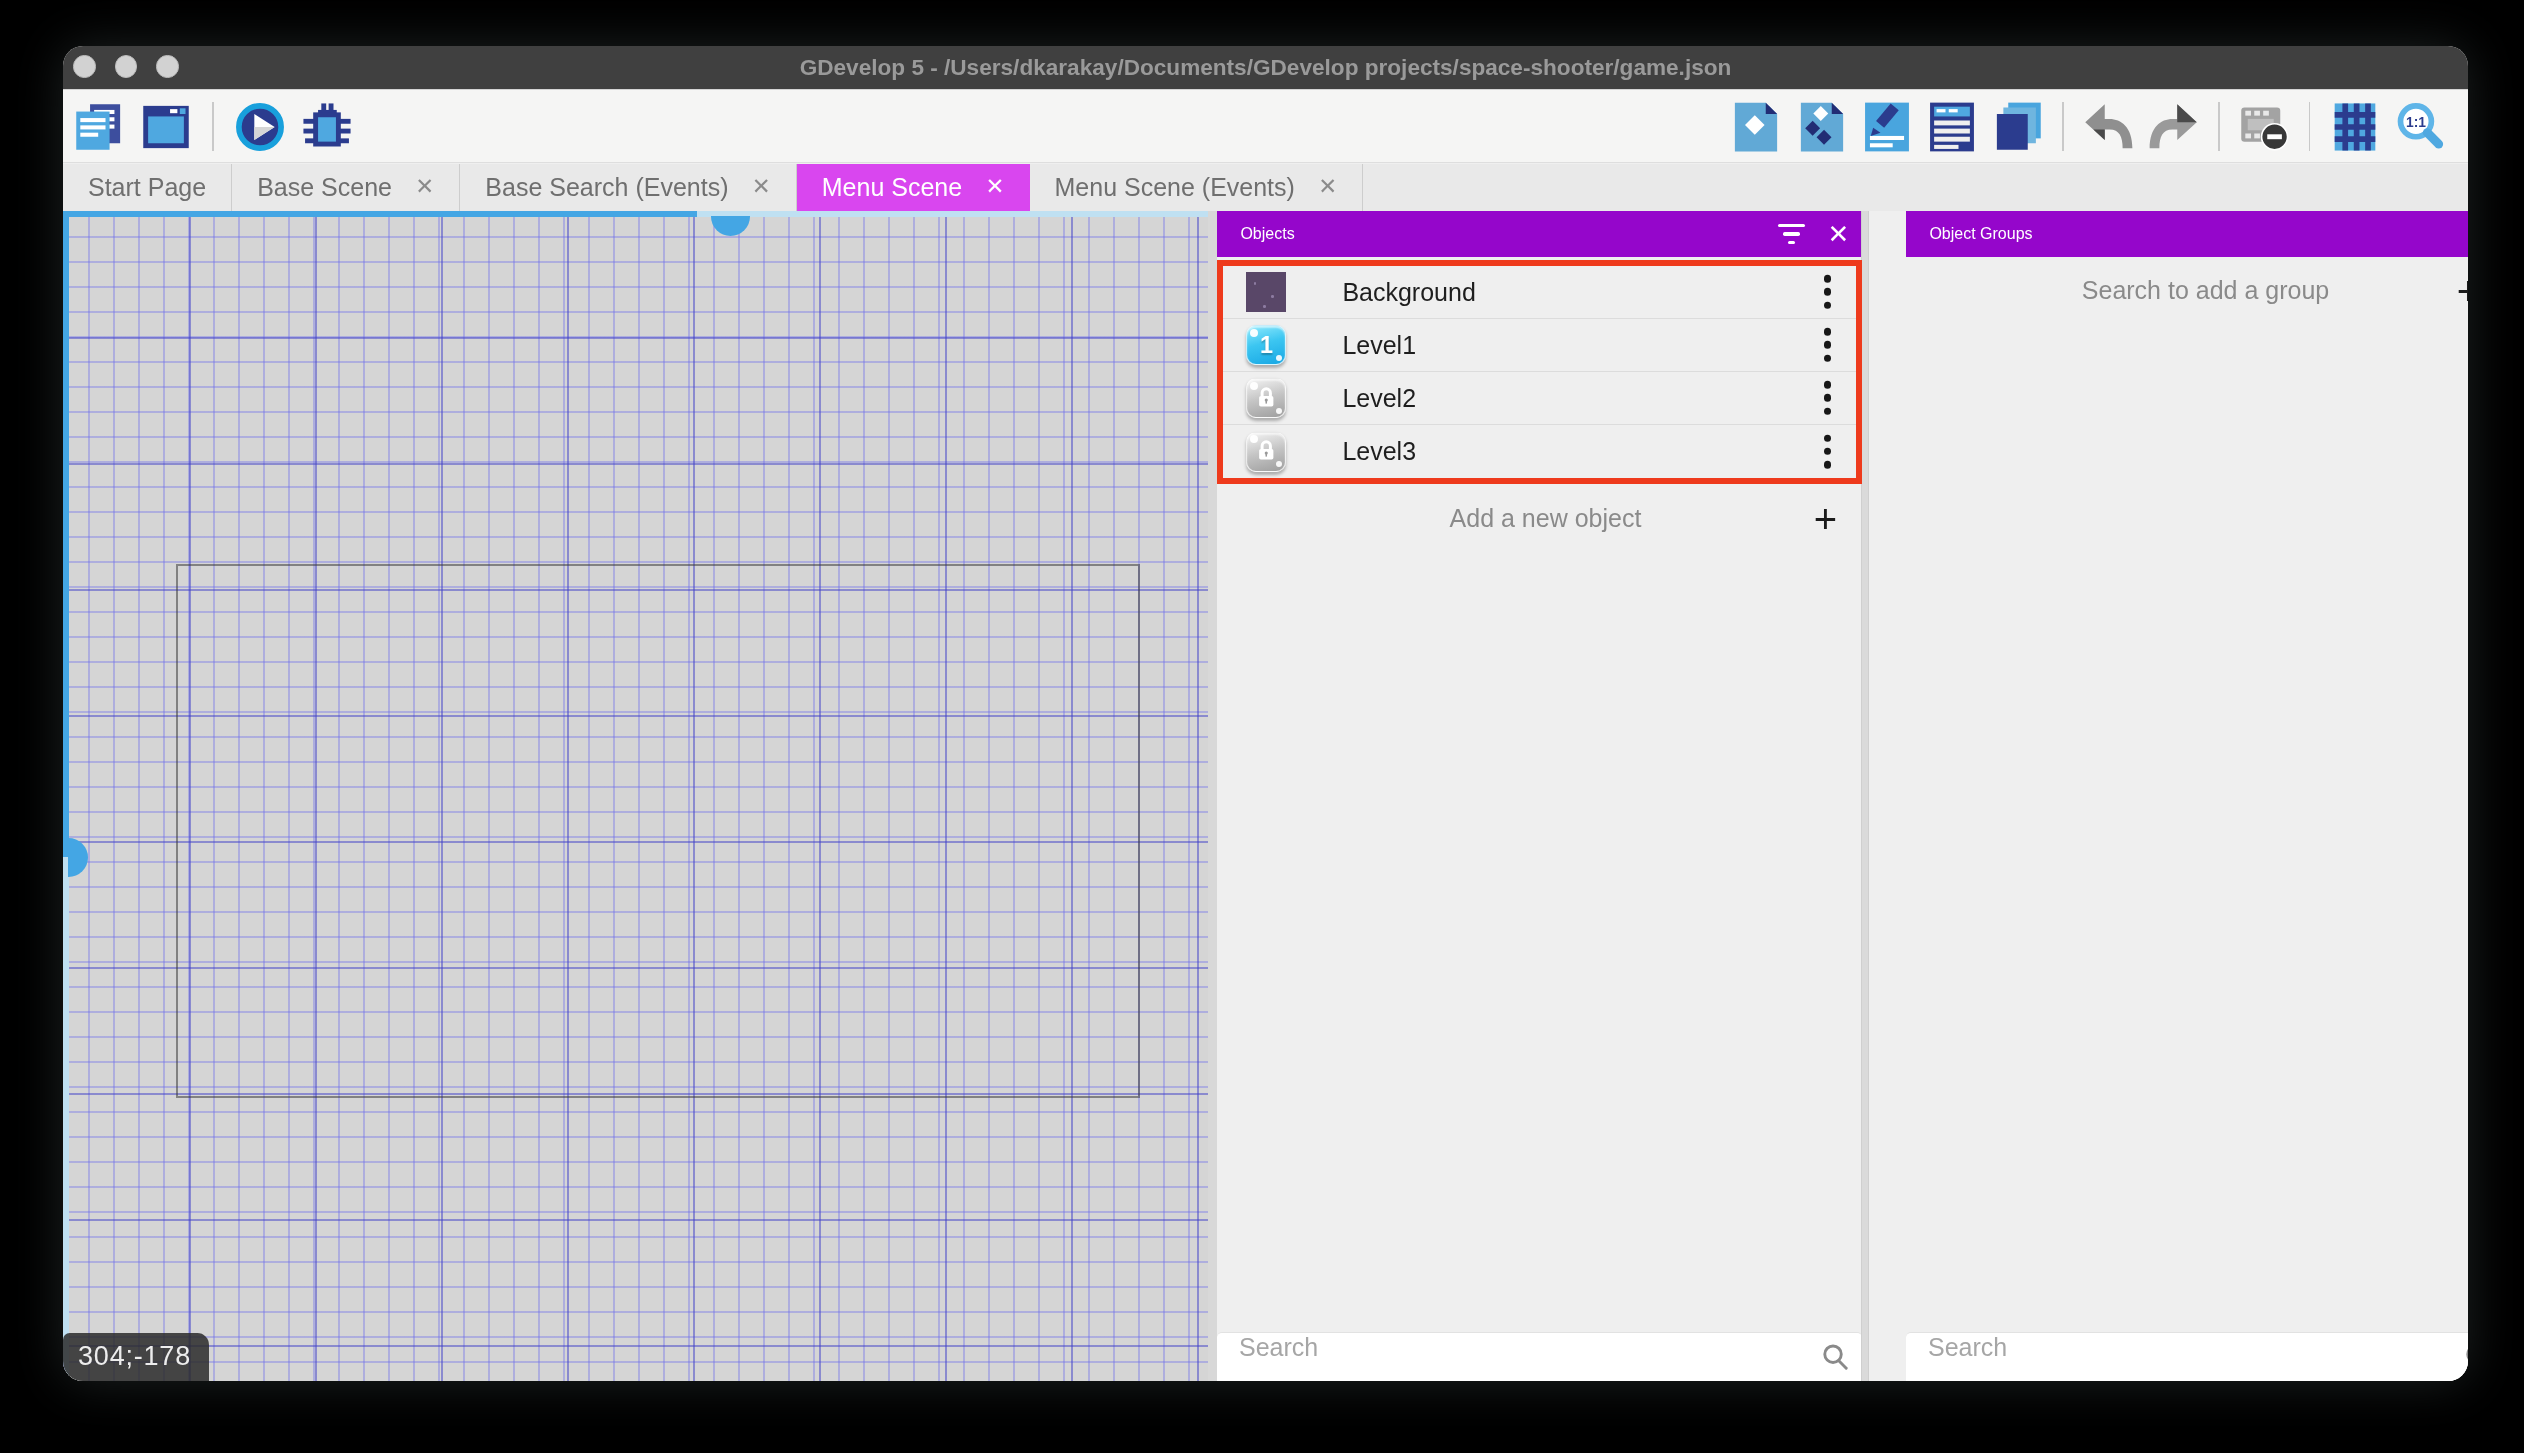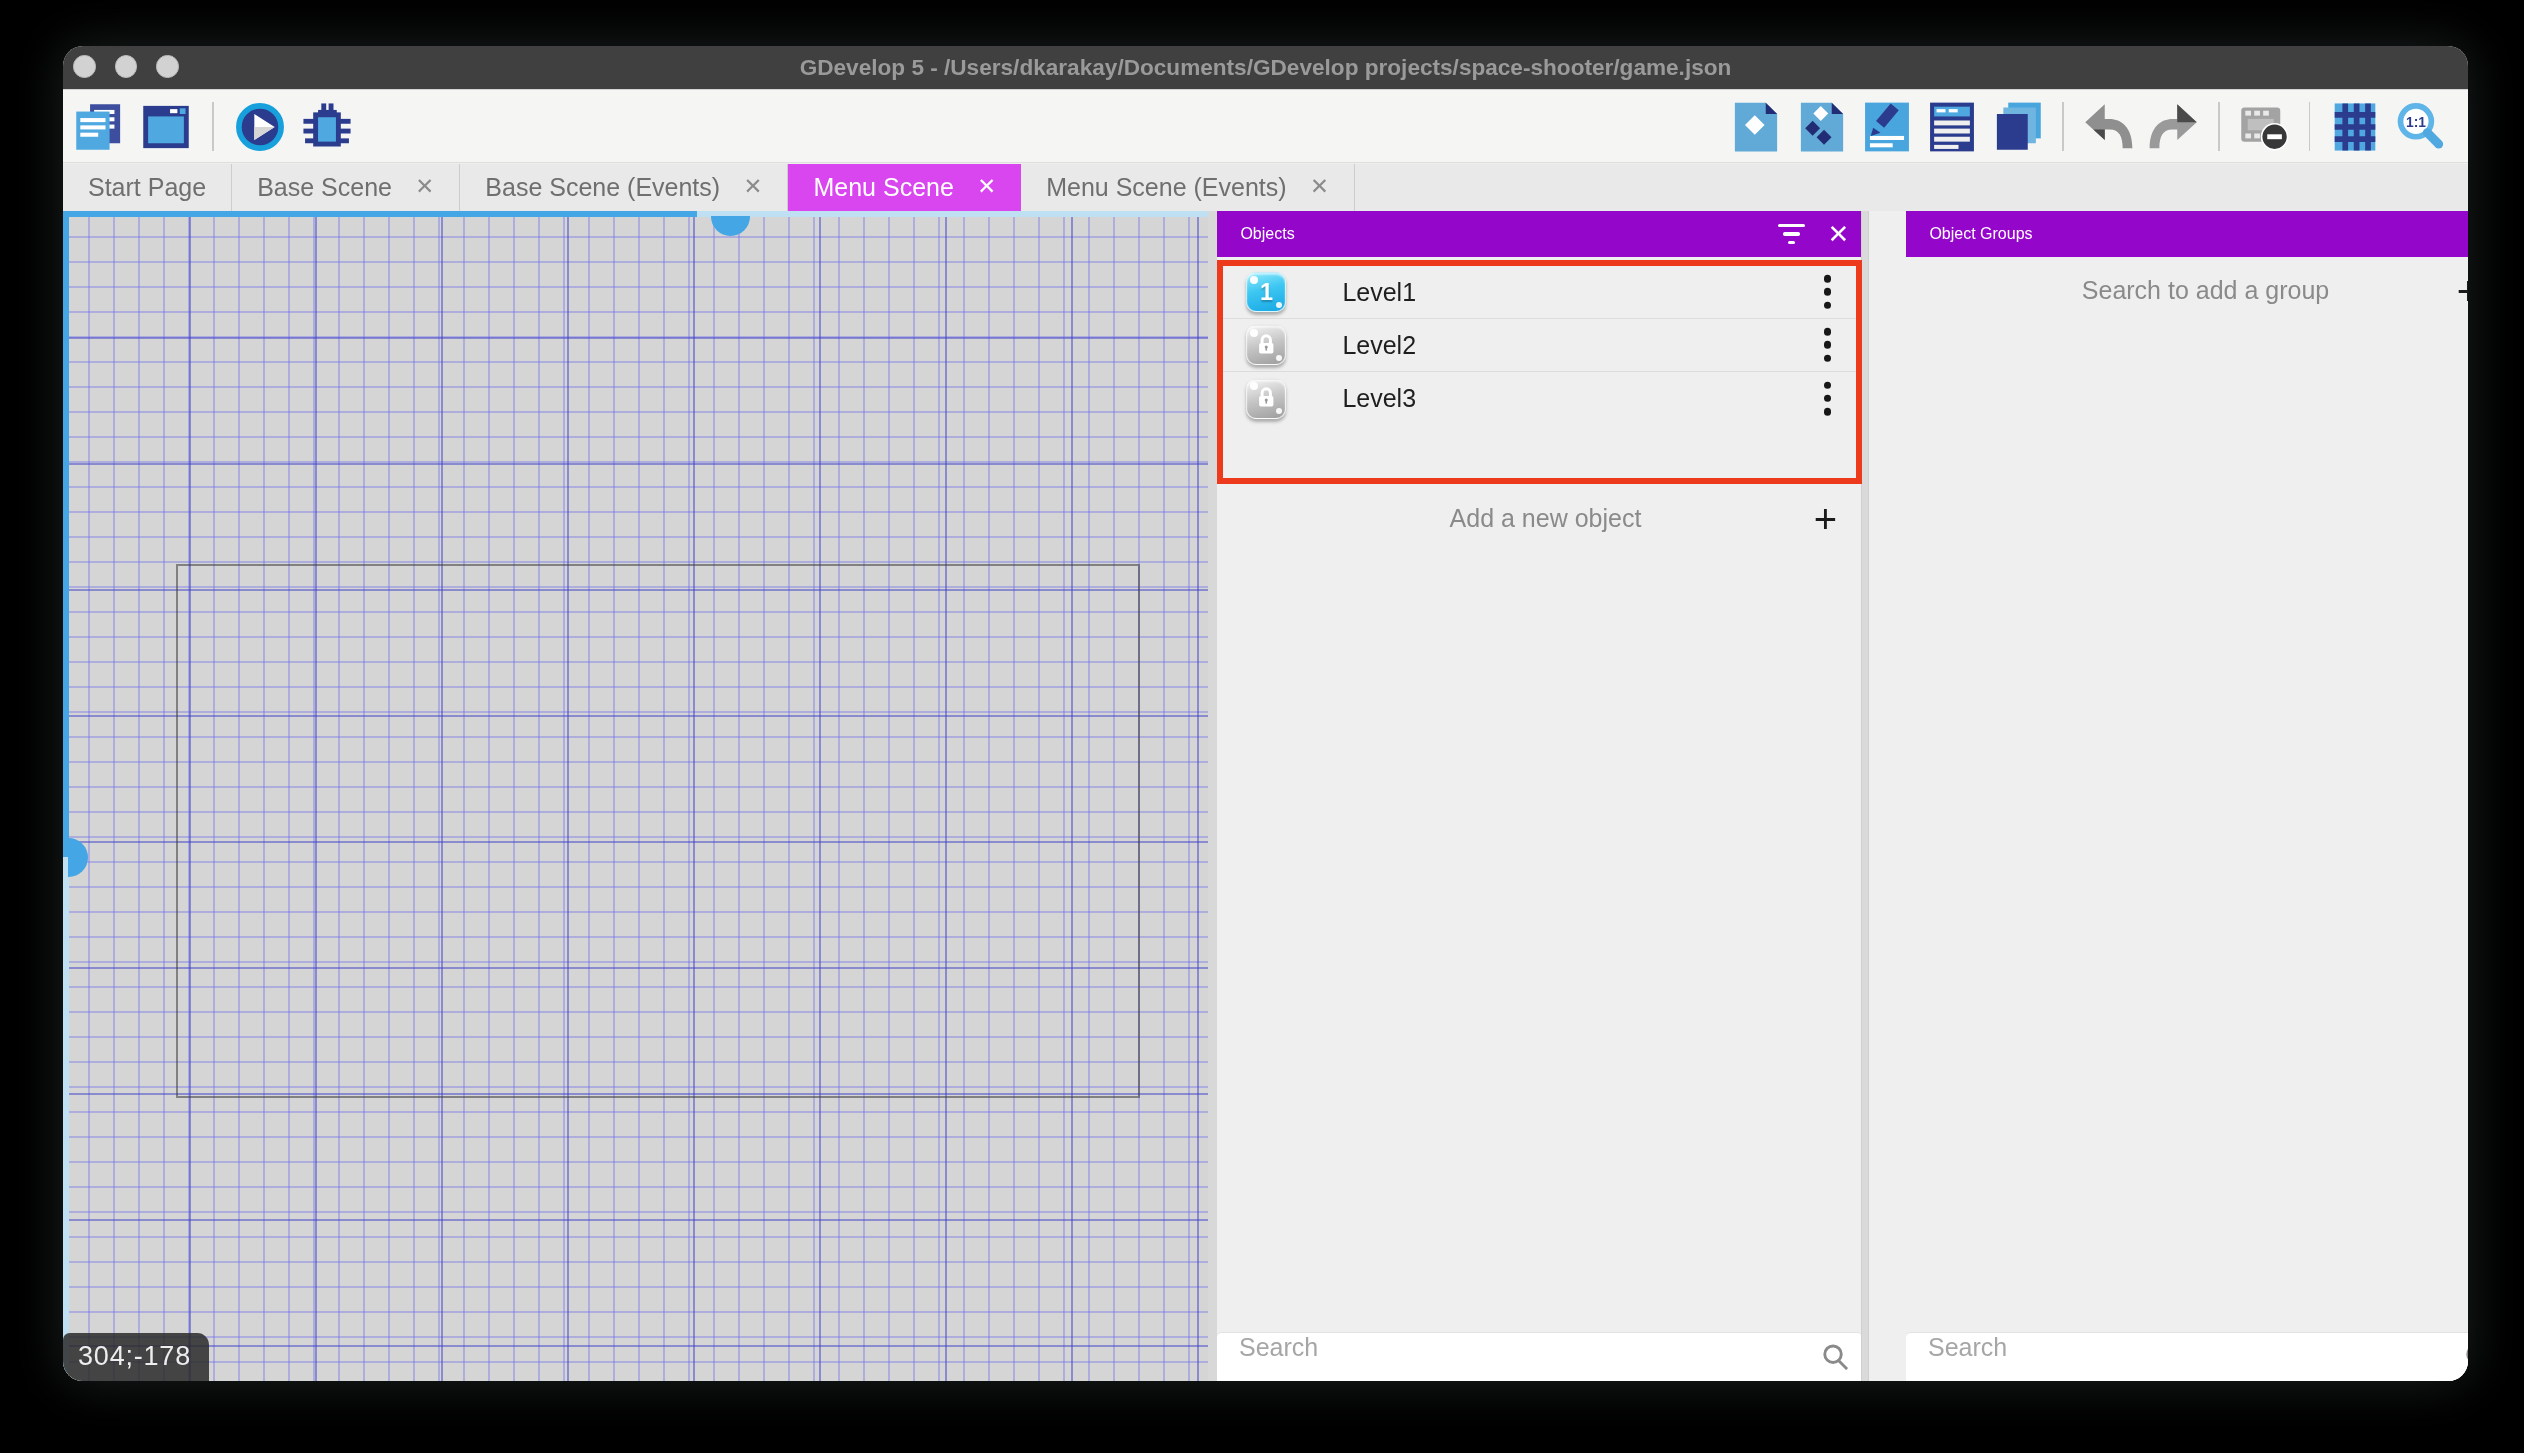--- a/index.html
+++ b/index.html
@@ -261,21 +261,21 @@
 
     <div class="tabbar">
       <div class="tab">
         <span>Start Page</span>
       </div>
       <div class="tab">
         <span>Base Scene</span>
         <span class="tclose">✕</span>
       </div>
       <div class="tab">
-        <span>Base Scene (Events)</span>
+        <span>Base Search (Events)</span>
         <span class="tclose">✕</span>
       </div>
       <div class="tab active">
         <span>Menu Scene</span>
         <span class="tclose">✕</span>
       </div>
       <div class="tab">
         <span>Menu Scene (Events)</span>
         <span class="tclose">✕</span>
       </div>
@@ -306,20 +306,35 @@
             <span class="filter-bars">
                 <i></i>
                 <i></i>
                 <i></i>
               </span>
           </span>
           <span class="phicon pclose">✕</span>
         </div>
 
         <div class="highlight-box">
+          <div class="obj-row">
+            <div class="obj-thumb">
+              <div class="thumb-bg">
+                  <i style="left:7.5px;top:10px;"></i>
+                  <i style="left:25px;top:23.4px;"></i>
+                  <i style="left:16.7px;top:33px;"></i>
+                </div>
+            </div>
+            <div class="obj-label">Background</div>
+            <div class="dots">
+                <i></i>
+                <i></i>
+                <i></i>
+              </div>
+          </div>
           <div class="obj-row">
             <div class="obj-thumb">
               <div class="btn-thumb cyan">
                   <span class="glint1"></span>
                   <span class="glint2"></span>
                 <span class="badge1">1</span>
               </div>
             </div>
             <div class="obj-label">Level1</div>
             <div class="dots">

